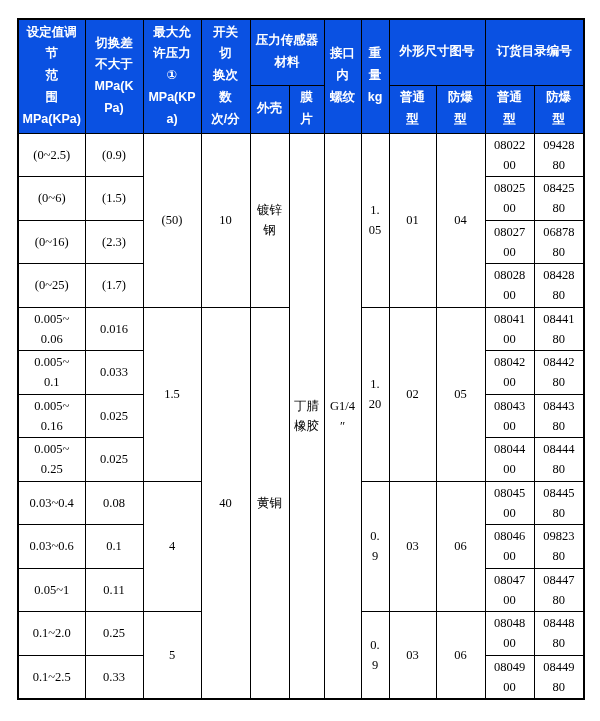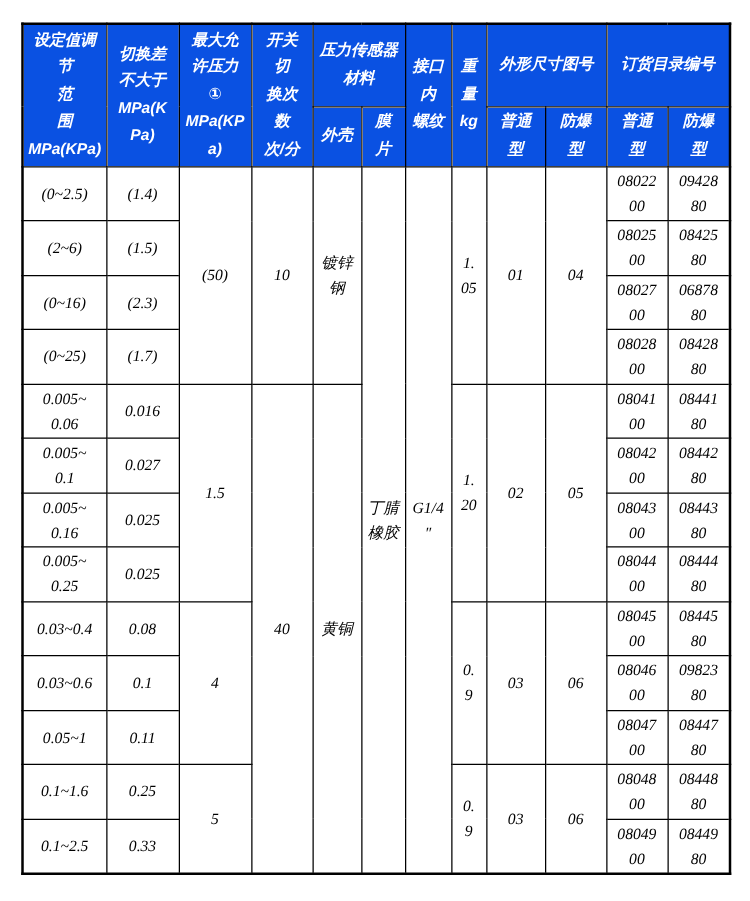--- a/index.html
+++ b/index.html
@@ -8,21 +8,20 @@
   body {
     width: 600px; height: 721px; background: #ffffff; overflow: hidden;
     font-family: "Liberation Serif", serif;
   }
   .page { padding: 18px 0 0 17px; }
   table.spec {
     border-collapse: collapse;
     border: 2px solid var(--bd-color);
     table-layout: fixed;
     width: 566px;
-    font-style: italic;
   }
   td {
     border: 1px solid var(--bd-color);
     text-align: center;
     vertical-align: middle;
     padding: 1px 1px;
     overflow: hidden;
   }
   td.hd {
     background: var(--hd-bg);
@@ -150,21 +149,21 @@
             <div>型</div>
           </td>
         </tr>
       </thead>
     <tbody>
         <tr>
           <td class="bd">
             <div>(0~2.5)</div>
           </td>
           <td class="bd">
-            <div>(1.4)</div>
+            <div>(0.9)</div>
           </td>
           <td class="bd" rowspan="4">
             <div>(50)</div>
           </td>
           <td class="bd" rowspan="4">
             <div>10</div>
           </td>
           <td class="bd" rowspan="4">
             <div>镀锌</div>
             <div>钢</div>
@@ -191,21 +190,21 @@
             <div>08022</div>
             <div>00</div>
           </td>
           <td class="bd">
             <div>09428</div>
             <div>80</div>
           </td>
         </tr>
         <tr>
           <td class="bd">
-            <div>(2~6)</div>
+            <div>(0~6)</div>
           </td>
           <td class="bd">
             <div>(1.5)</div>
           </td>
           <td class="bd">
             <div>08025</div>
             <div>00</div>
           </td>
           <td class="bd">
             <div>08425</div>
@@ -279,21 +278,21 @@
             <div>08441</div>
             <div>80</div>
           </td>
         </tr>
         <tr>
           <td class="bd">
             <div>0.005~</div>
             <div>0.1</div>
           </td>
           <td class="bd">
-            <div>0.027</div>
+            <div>0.033</div>
           </td>
           <td class="bd">
             <div>08042</div>
             <div>00</div>
           </td>
           <td class="bd">
             <div>08442</div>
             <div>80</div>
           </td>
         </tr>
@@ -387,21 +386,21 @@
             <div>08047</div>
             <div>00</div>
           </td>
           <td class="bd">
             <div>08447</div>
             <div>80</div>
           </td>
         </tr>
         <tr>
           <td class="bd">
-            <div>0.1~1.6</div>
+            <div>0.1~2.0</div>
           </td>
           <td class="bd">
             <div>0.25</div>
           </td>
           <td class="bd" rowspan="2">
             <div>5</div>
           </td>
           <td class="bd" rowspan="2">
             <div>0.</div>
             <div>9</div>

